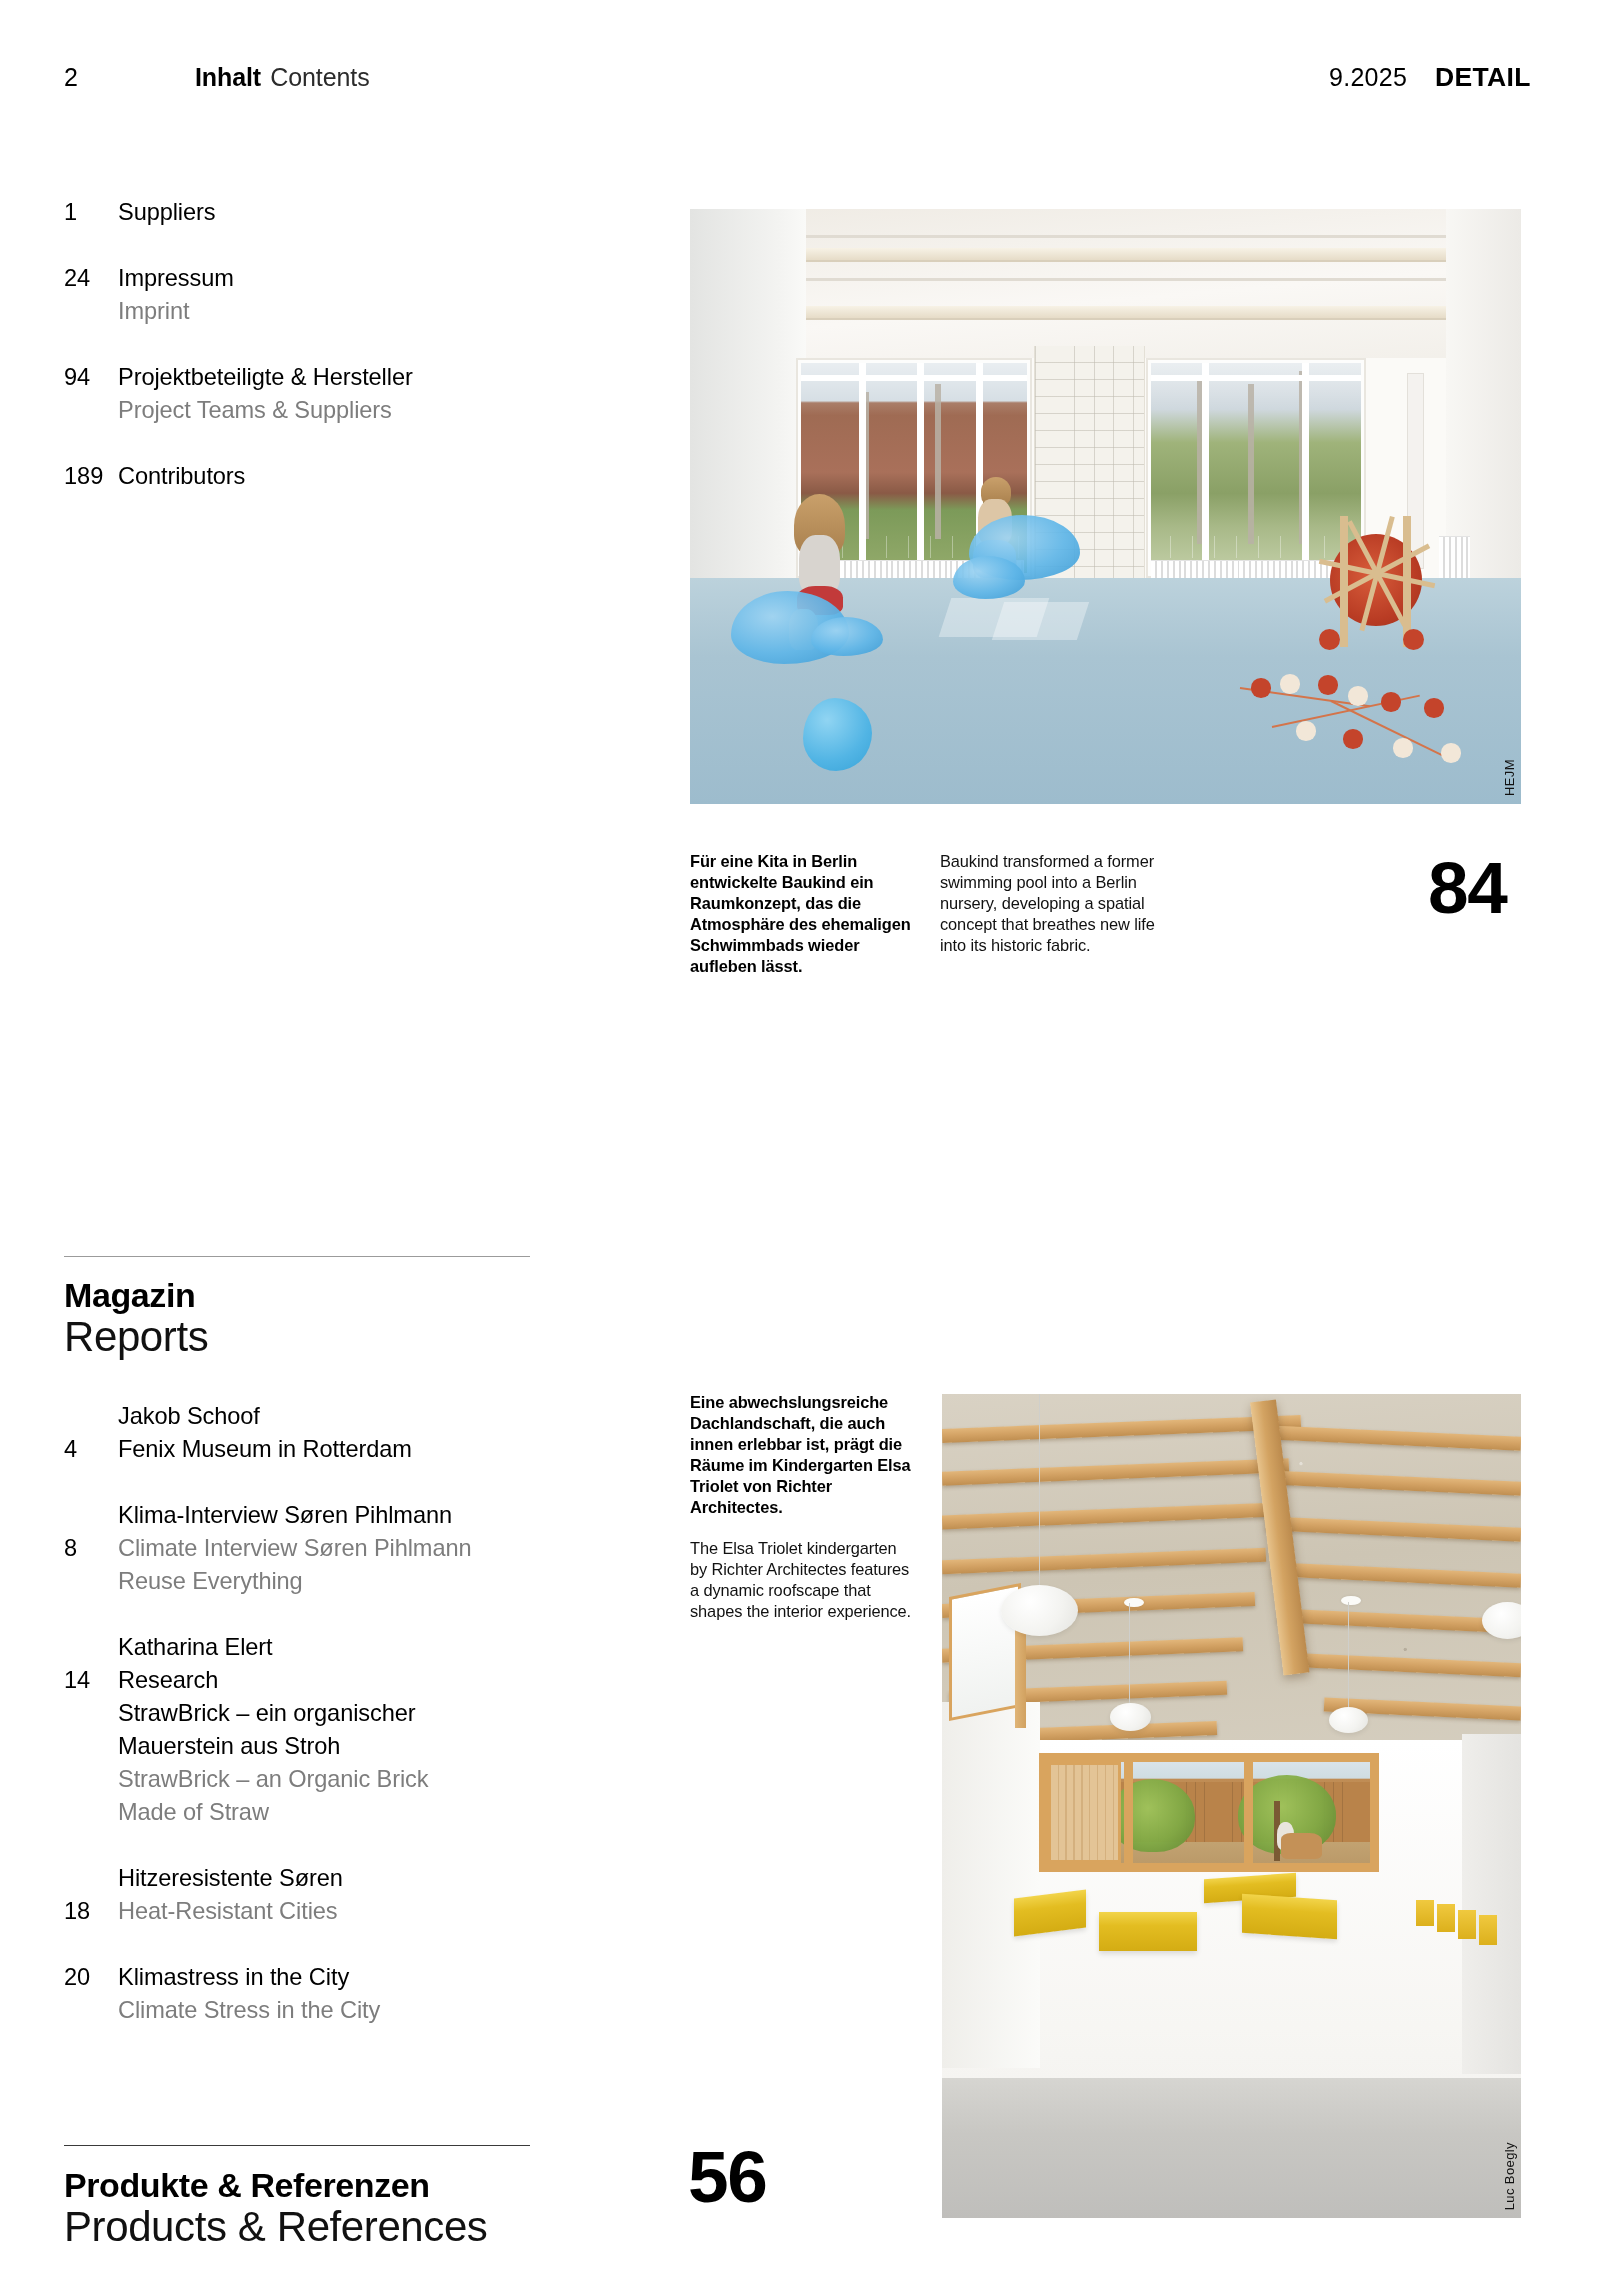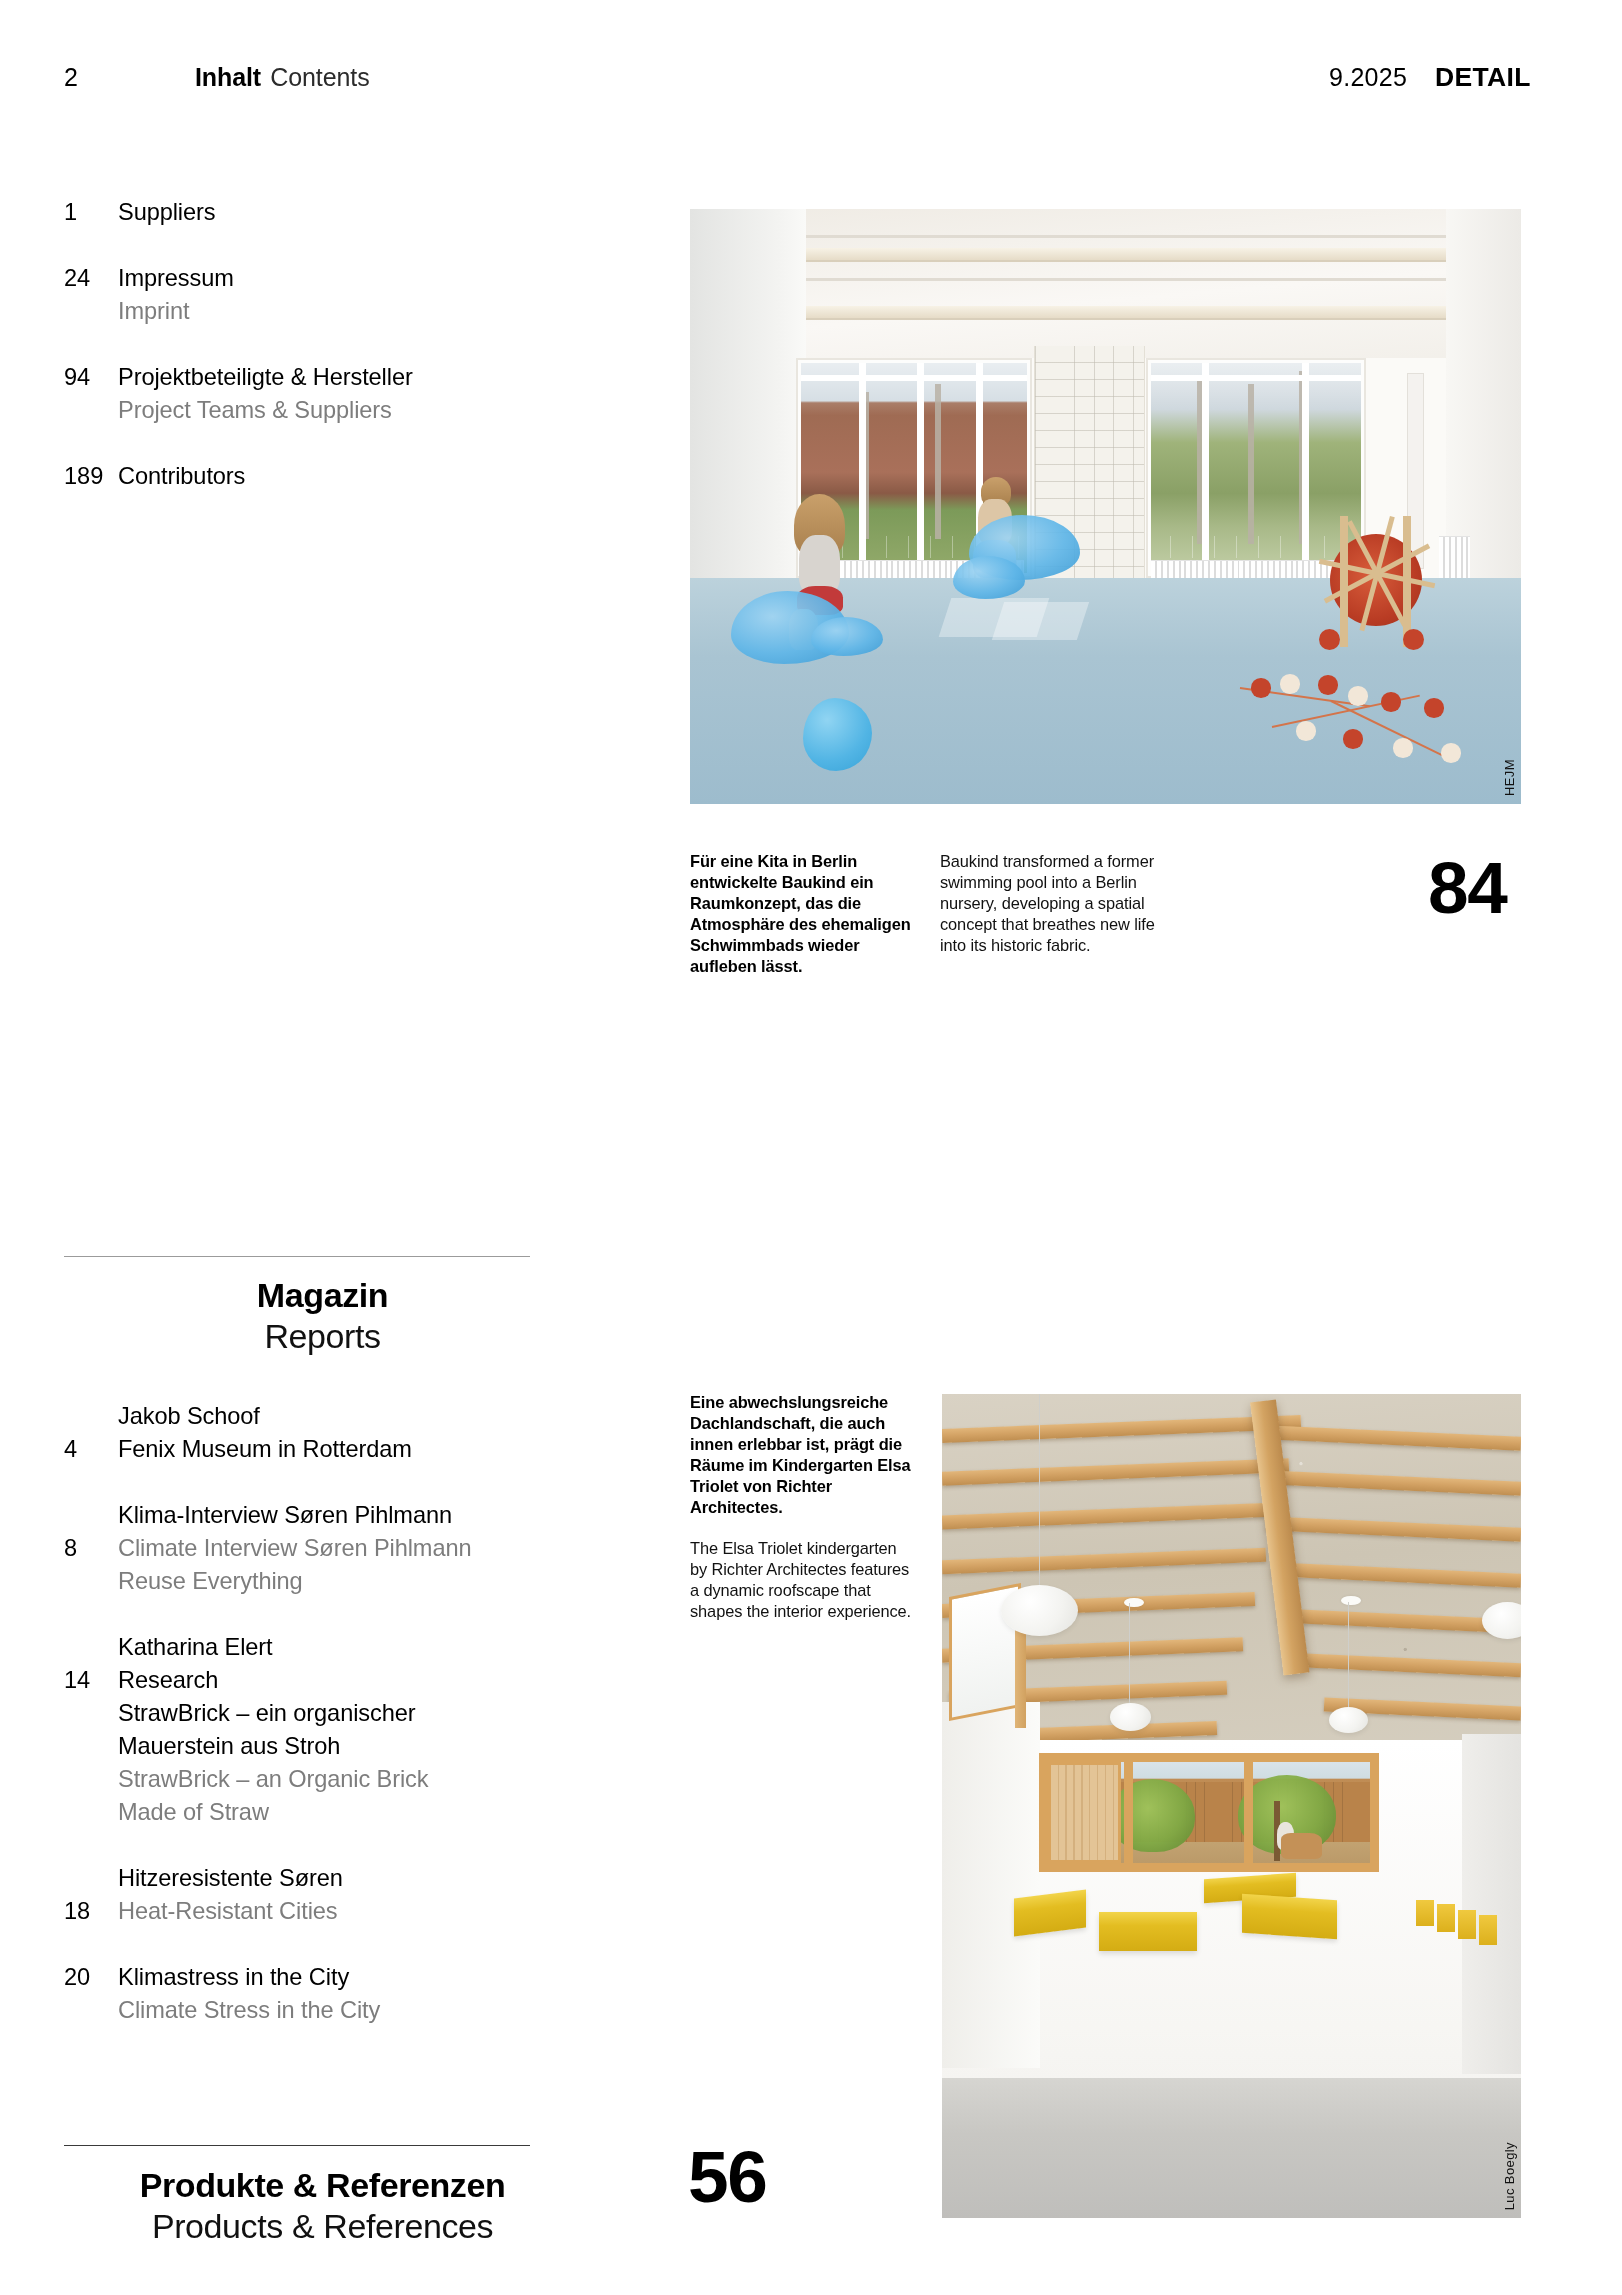--- a/index.html
+++ b/index.html
@@ -99,29 +99,29 @@
   .gap-top { height: 34px; }
 
   .rule {
     border: none;
     border-top: 1px solid #9b9b9b;
     width: 466px;
     margin: 0;
   }
   .rule.dark { border-top-color: #3a3a3a; }
 
-  .sect-head { margin-top: 18.3px; margin-bottom: 9.2px; text-align: center; }
+  .sect-head { margin-top: 18.3px; margin-bottom: 9.2px; }
   .sect-de {
     font-size: 34px;
     line-height: 41px;
     font-weight: 700;
     letter-spacing: -0.4px;
   }
   .sect-en {
-    font-size: 34px;
+    font-size: 42px;
     line-height: 41px;
     font-weight: 400;
     color: #111;
     letter-spacing: -0.4px;
   }
 
   
   .fig { position: absolute; }
   .fig .photo {
     position: relative;

